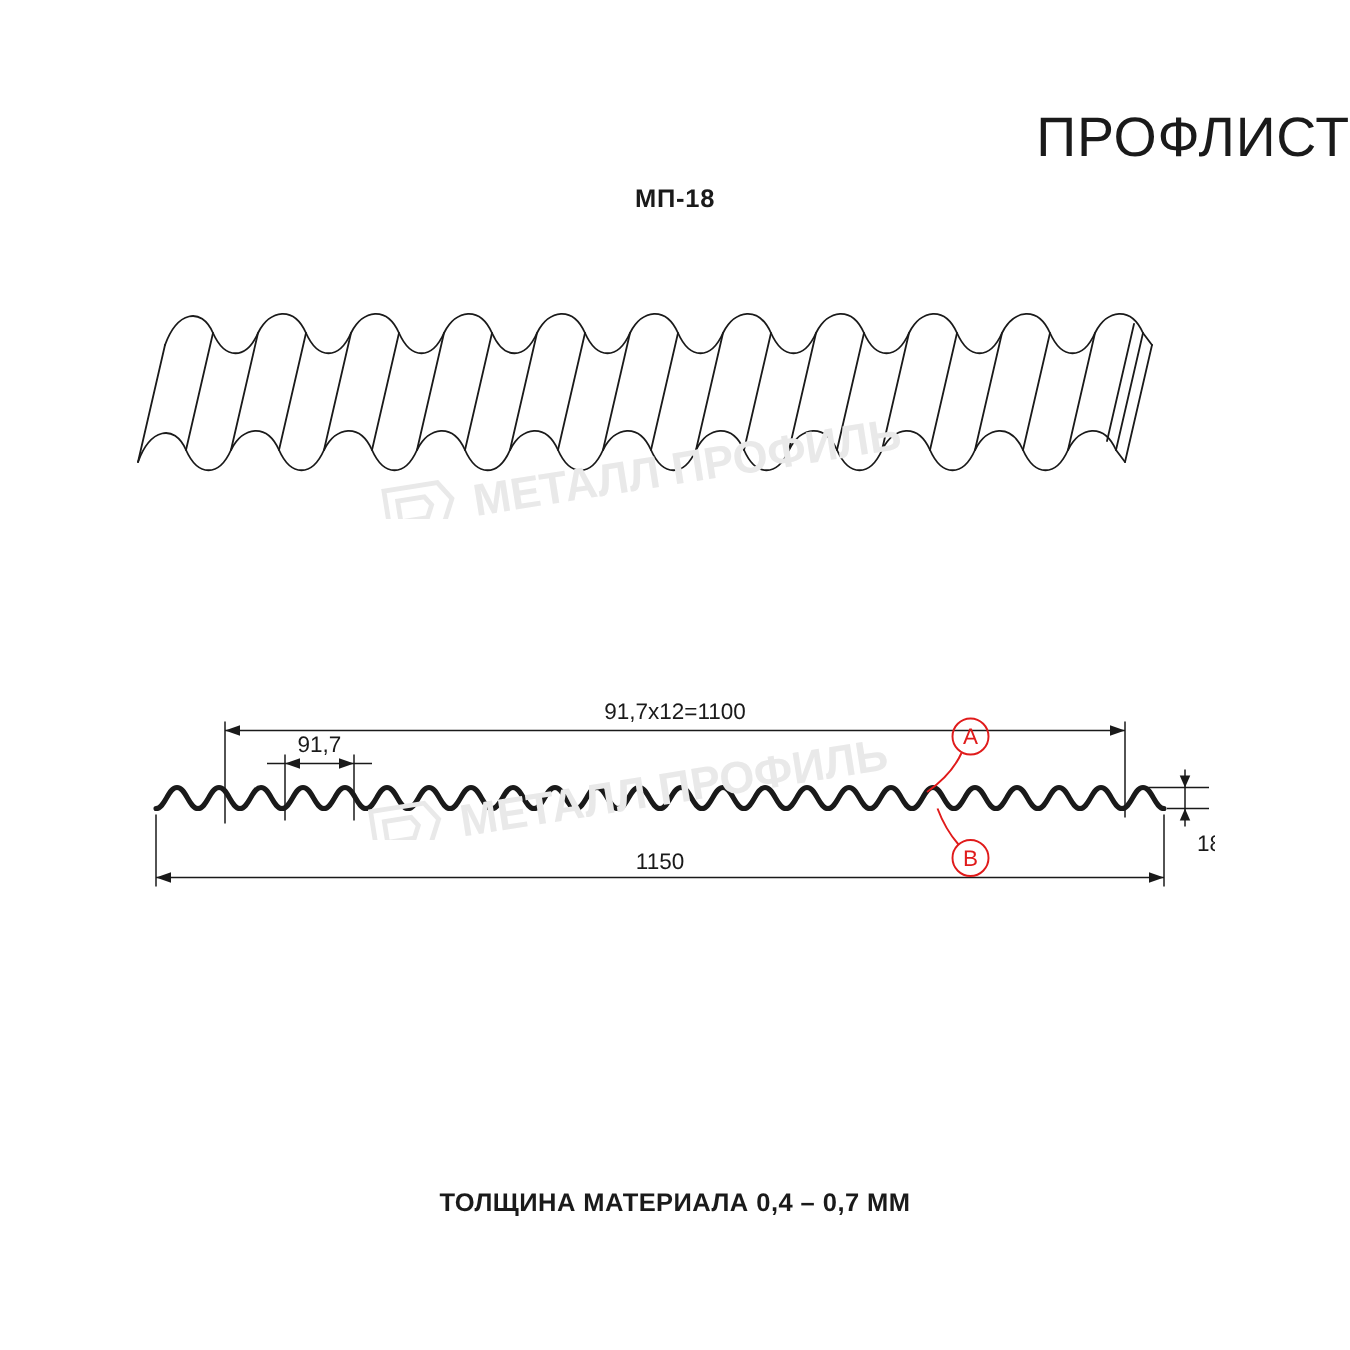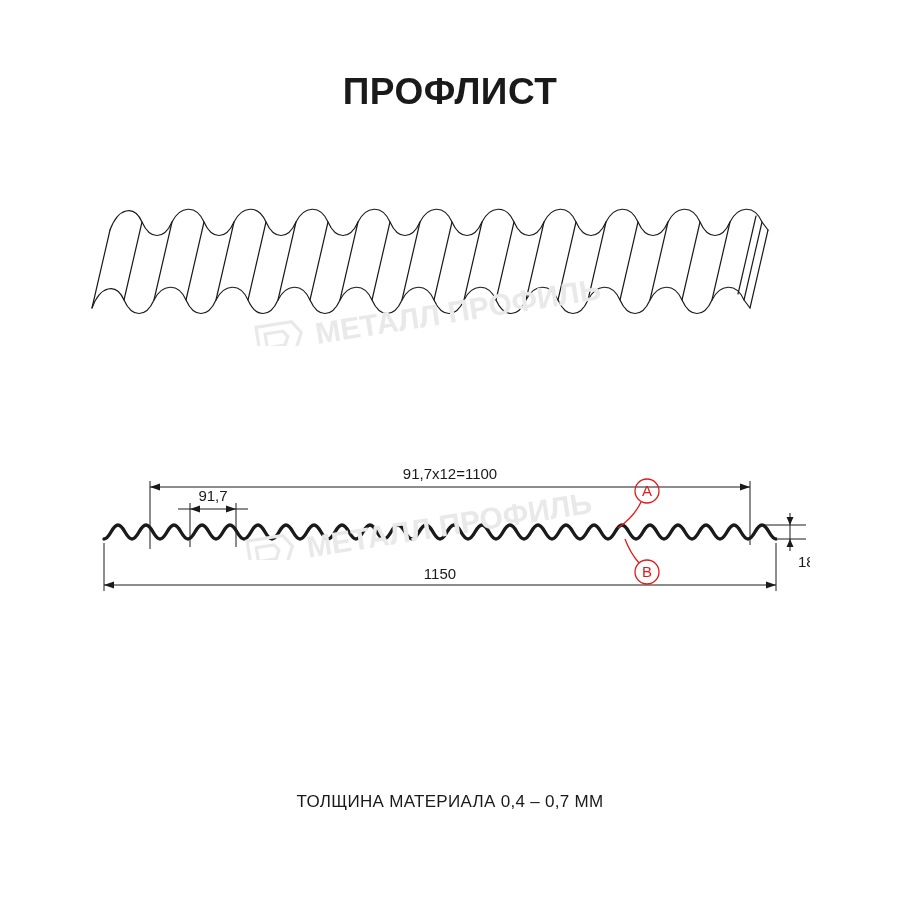--- a/index.html
+++ b/index.html
@@ -23,24 +23,25 @@
   
   .title-block {
     position: absolute;
     top: 72px;
     left: 0;
     width: 900px;
     text-align: center;
   }
   .product-title {
     font-size: 37px;
-    font-weight: bold;
+    font-weight: normal;
     letter-spacing: 0.5px;
     color: #1a1a1a;
     line-height: 1.1;
+    text-align: right;
   }
   .product-subtitle {
     margin-top: 10px;
     font-size: 17px;
     font-weight: bold;
     color: #1a1a1a;
     letter-spacing: 0.5px;
   }
 
   
@@ -64,21 +65,21 @@
   .wm-2 { top: 450px; left: 236px; }
 
   
   .footer-note {
     position: absolute;
     top: 792px;
     left: 0;
     width: 900px;
     text-align: center;
     font-size: 17px;
-    font-weight: normal;
+    font-weight: bold;
     letter-spacing: 0.3px;
     color: #1a1a1a;
   }
 
   svg { display: block; }
   .ln { fill: none; stroke: #1a1a1a; }
   .dimtext {
     font-family: "Liberation Sans", sans-serif;
     font-size: 15px;
     fill: #1a1a1a;
@@ -89,20 +90,21 @@
     fill: #e01b1b;
   }
 </style>
 </head>
 <body>
 
 <div class="page">
 
   <div class="title-block">
     <div class="product-title">ПРОФЛИСТ</div>
+    <div class="product-subtitle">МП-18</div>
   </div>
 
   <div class="iso-drawing">
     <svg width="720" height="160" viewBox="0 0 720 160" aria-hidden="true">
       <g class="ln" stroke-width="1.2" stroke-linejoin="round" stroke-linecap="round">
 
         <path d="M20,40 C28,18 44,14 52,32 C60,50 74,50 82,32
                  C90,16 106,14 114,32 C122,50 136,50 144,32
                  C152,16 168,14 176,32 C184,50 198,50 206,32
                  C214,16 230,14 238,32 C246,50 260,50 268,32

